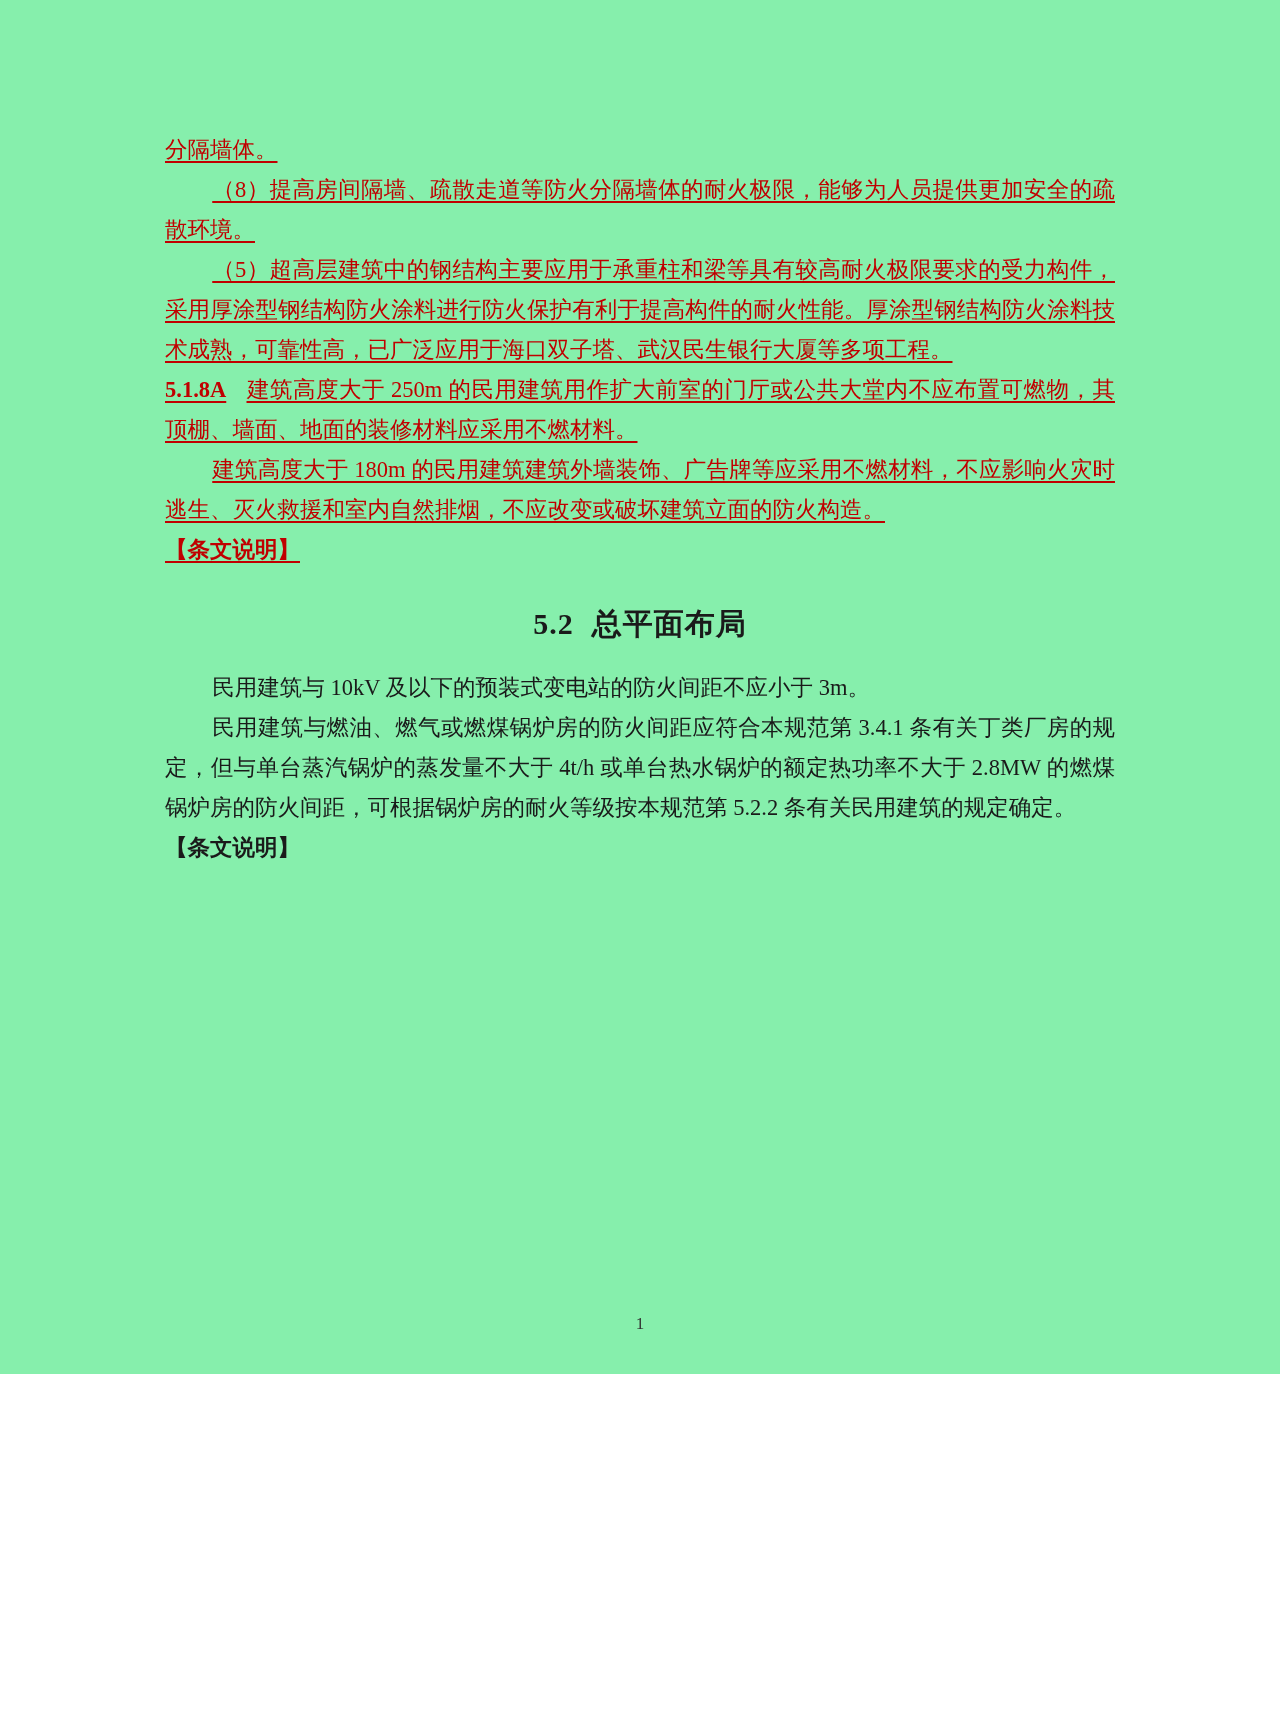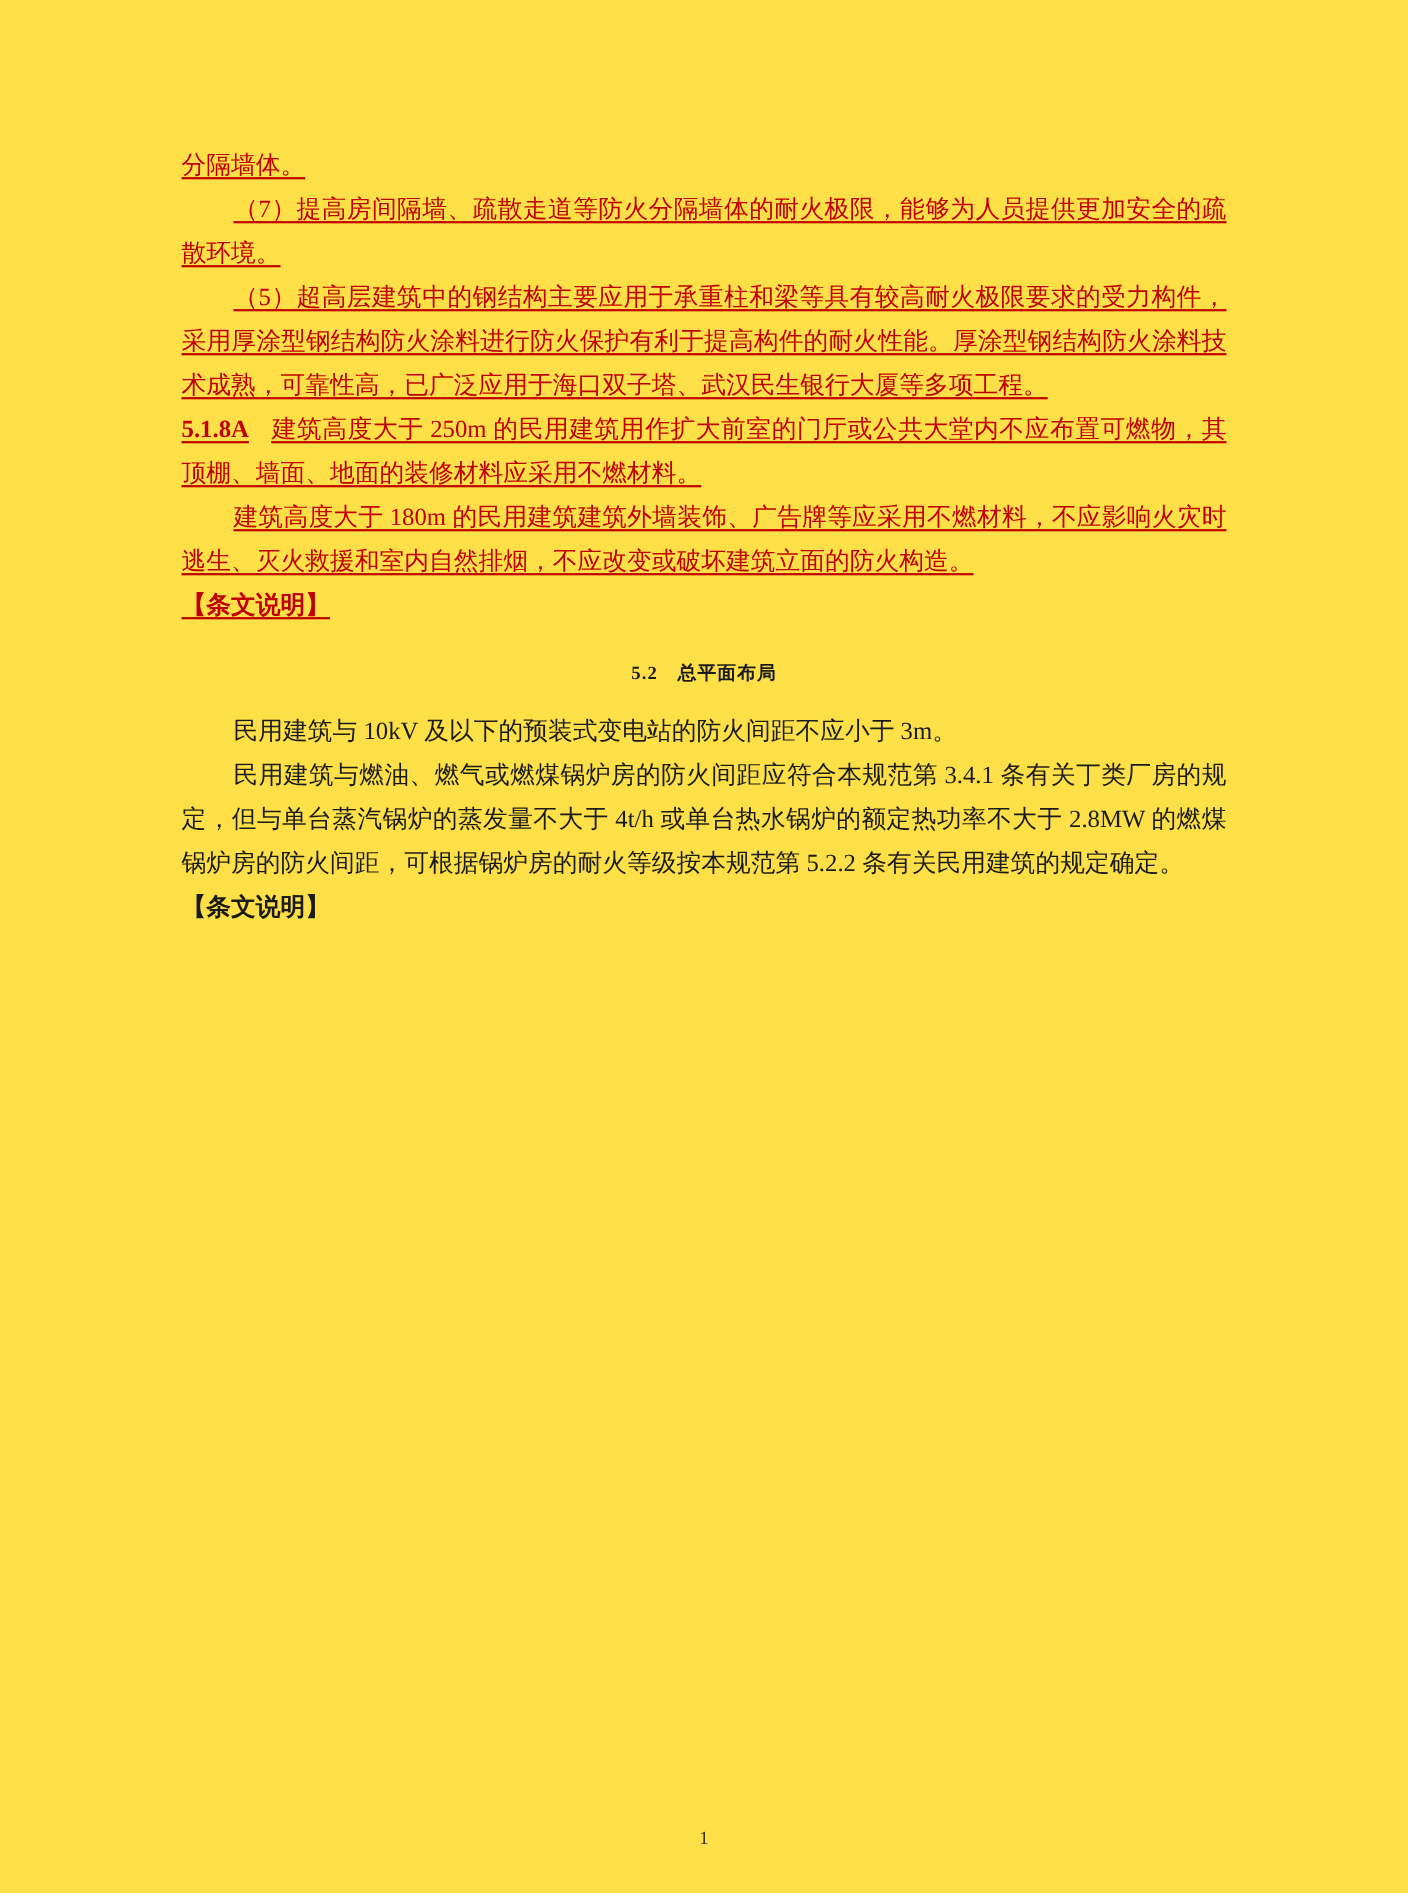--- a/index.html
+++ b/index.html
@@ -2,23 +2,23 @@
 <html><head>
 <meta charset="utf-8">
 <style>
   html, body {
     margin: 0;
     padding: 0;
     background: #ffffff;
   }
   .page {
     width: 1280px;
-    height: 1721px;
+    height: 1374px;
     position: relative;
-    background: #fde047;
+    background: #86efac;
     font-family: "Liberation Serif", "DejaVu Serif", serif;
     box-sizing: border-box;
     padding: 130px 165px 26px 165px;
     overflow: hidden;
   }
   .doc-body {
     font-size: 22.5px;
     line-height: 1.78;
     color: #1a1a1a;
   }
@@ -37,21 +37,21 @@
     color: #1a1a1a;
   }
   .indent {
     text-indent: 2.1em;
   }
   .noindent {
     text-indent: 0;
   }
   .section-title {
     text-align: center;
-    font-size: 17px;
+    font-size: 30px;
     font-weight: bold;
     color: #1a1a1a;
     margin: 26px 0 18px 0;
     letter-spacing: 1px;
   }
   .section-title .num {
     margin-right: 18px;
   }
   .note-label {
     color: #c00000;
@@ -85,21 +85,21 @@
 </style>
 </head>
 <body>
 
 <div class="page">
   <div class="doc-body">
 
     <p class="blk noindent red-u">分隔墙体。</p>
 
 
-    <p class="blk indent red-u">（7）提高房间隔墙、疏散走道等防火分隔墙体的耐火极限，能够为人员提供更加安全的疏散环境。</p>
+    <p class="blk indent red-u">（8）提高房间隔墙、疏散走道等防火分隔墙体的耐火极限，能够为人员提供更加安全的疏散环境。</p>
 
     <p class="blk indent red-u">（5）超高层建筑中的钢结构主要应用于承重柱和梁等具有较高耐火极限要求的受力构件，采用厚涂型钢结构防火涂料进行防火保护有利于提高构件的耐火性能。厚涂型钢结构防火涂料技术成熟，可靠性高，已广泛应用于海口双子塔、武汉民生银行大厦等多项工程。</p>
 
     <p class="blk noindent"><span class="red-u clause-num">5.1.8A</span><span class="sp"></span><span class="red-u">建筑高度大于 250m 的民用建筑用作扩大前室的门厅或公共大堂内不应布置可燃物，其顶棚、墙面、地面的装修材料应采用不燃材料。</span></p>
 
     <p class="blk indent red-u">建筑高度大于 180m 的民用建筑建筑外墙装饰、广告牌等应采用不燃材料，不应影响火灾时逃生、灭火救援和室内自然排烟，不应改变或破坏建筑立面的防火构造。</p>
 
     <p class="blk noindent"><span class="note-label">【条文说明】</span></p>
 
 

